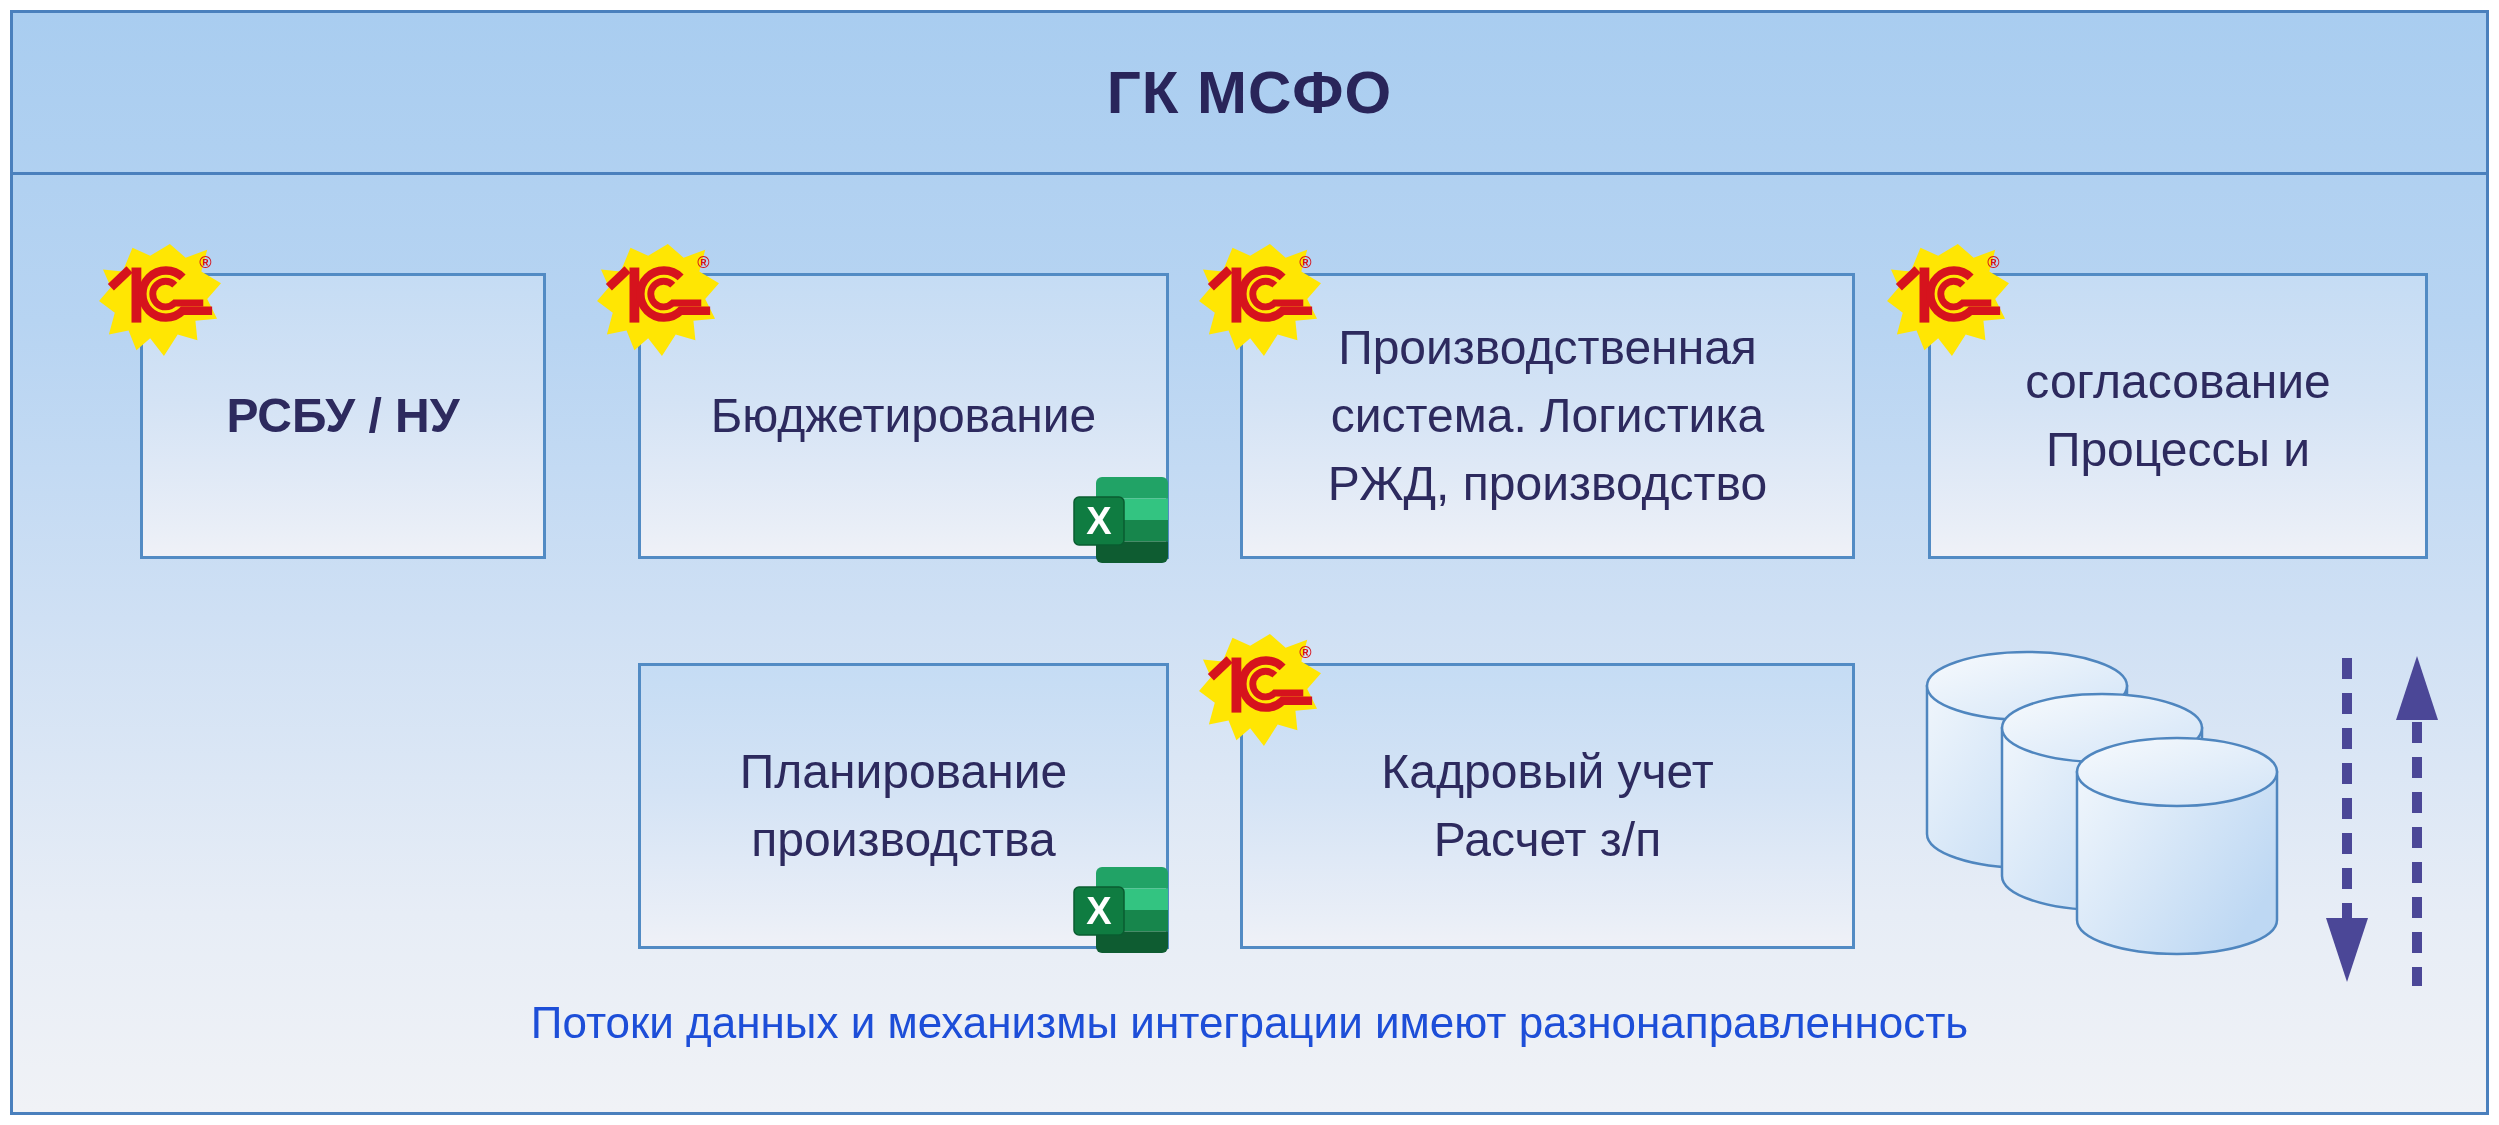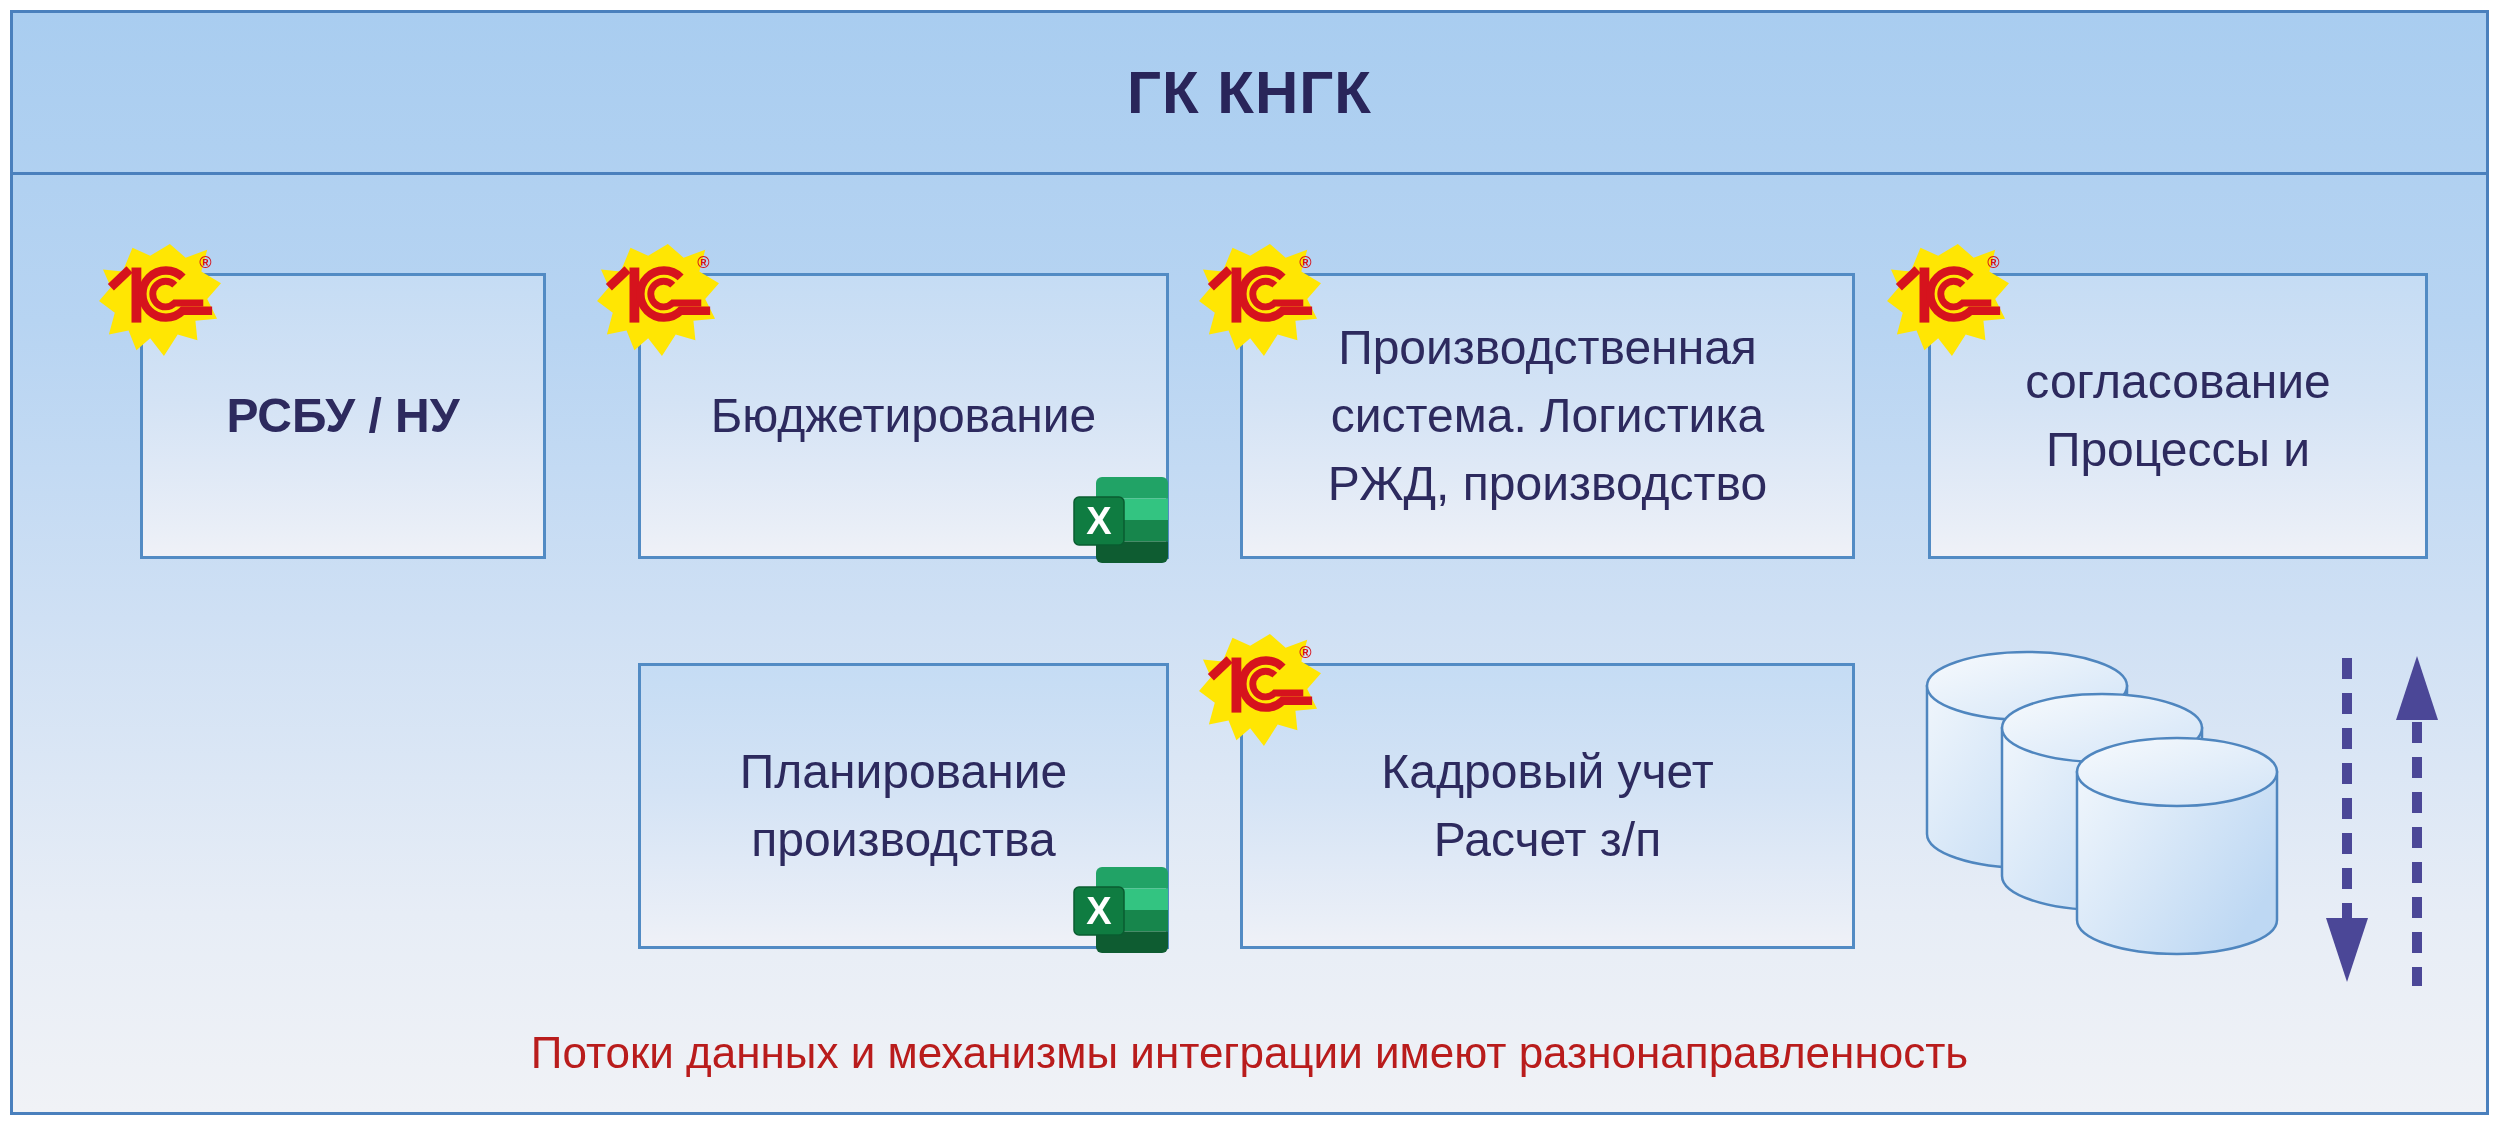--- a/index.html
+++ b/index.html
@@ -46,22 +46,22 @@
     position:absolute;right:-6px;bottom:-10px;width:100px;height:90px;
   }
   .cylinders{
     position:absolute;left:1925px;top:648px;width:380px;height:320px;
   }
   .flow-arrows{
     position:absolute;left:2312px;top:652px;width:140px;height:340px;
   }
   .caption{
     position:absolute;left:13px;top:998px;width:2473px;height:80px;
-    display:flex;align-items:flex-end;justify-content:center;
-    font-size:44px;color:#b91c1c;
+    display:flex;align-items:flex-start;justify-content:center;
+    font-size:44px;color:#1d4ed8;
   }
   .defs-svg{position:absolute;width:0;height:0;overflow:hidden;}
   .sym-1c-text{font-family:"Liberation Sans",sans-serif;font-size:17px;font-weight:bold;}
   .sym-excel-text{font-family:"Liberation Sans",sans-serif;font-size:38px;font-weight:bold;}
 </style>
 </head>
 <body>
 
 <svg class="defs-svg" aria-hidden="true">
   <defs>
@@ -103,21 +103,21 @@
       <path d="M2,38 V186 A100,34 0 0 0 202,186 V38 Z" fill="url(#cylBodyGrad)" stroke="#4f86bf" stroke-width="2.5"></path>
       <ellipse cx="102" cy="38" rx="100" ry="34" fill="url(#cylTopGrad)" stroke="#4f86bf" stroke-width="2.5"></ellipse>
     </symbol>
   </defs>
 </svg>
 
 <div class="stage">
   <div class="frame"></div>
 
   <div class="header">
-    <div class="title">ГК КНГК</div>
+    <div class="title">ГК МСФО</div>
   </div>
 
   <div class="box row1 c1">
     <div class="box-label">
       <span class="line">РСБУ / НУ</span>
       <span class="line"></span>
       <span class="line"></span>
     </div>
     <svg class="icon-1c">
         <use href="#sym-1c"></use>

